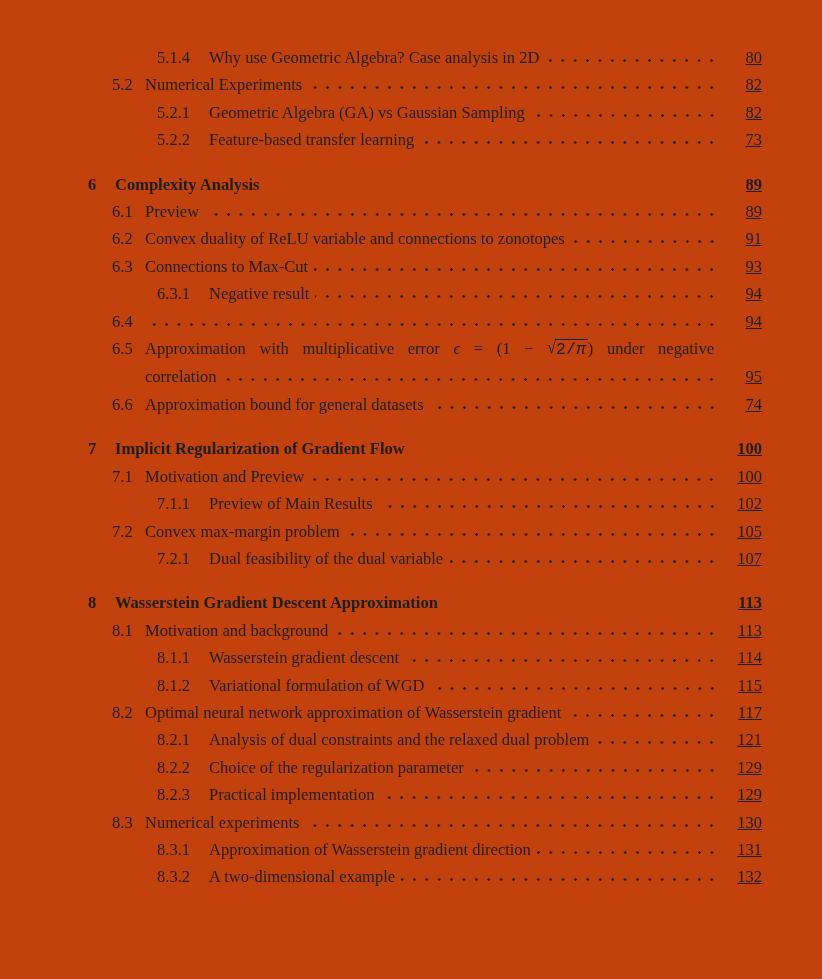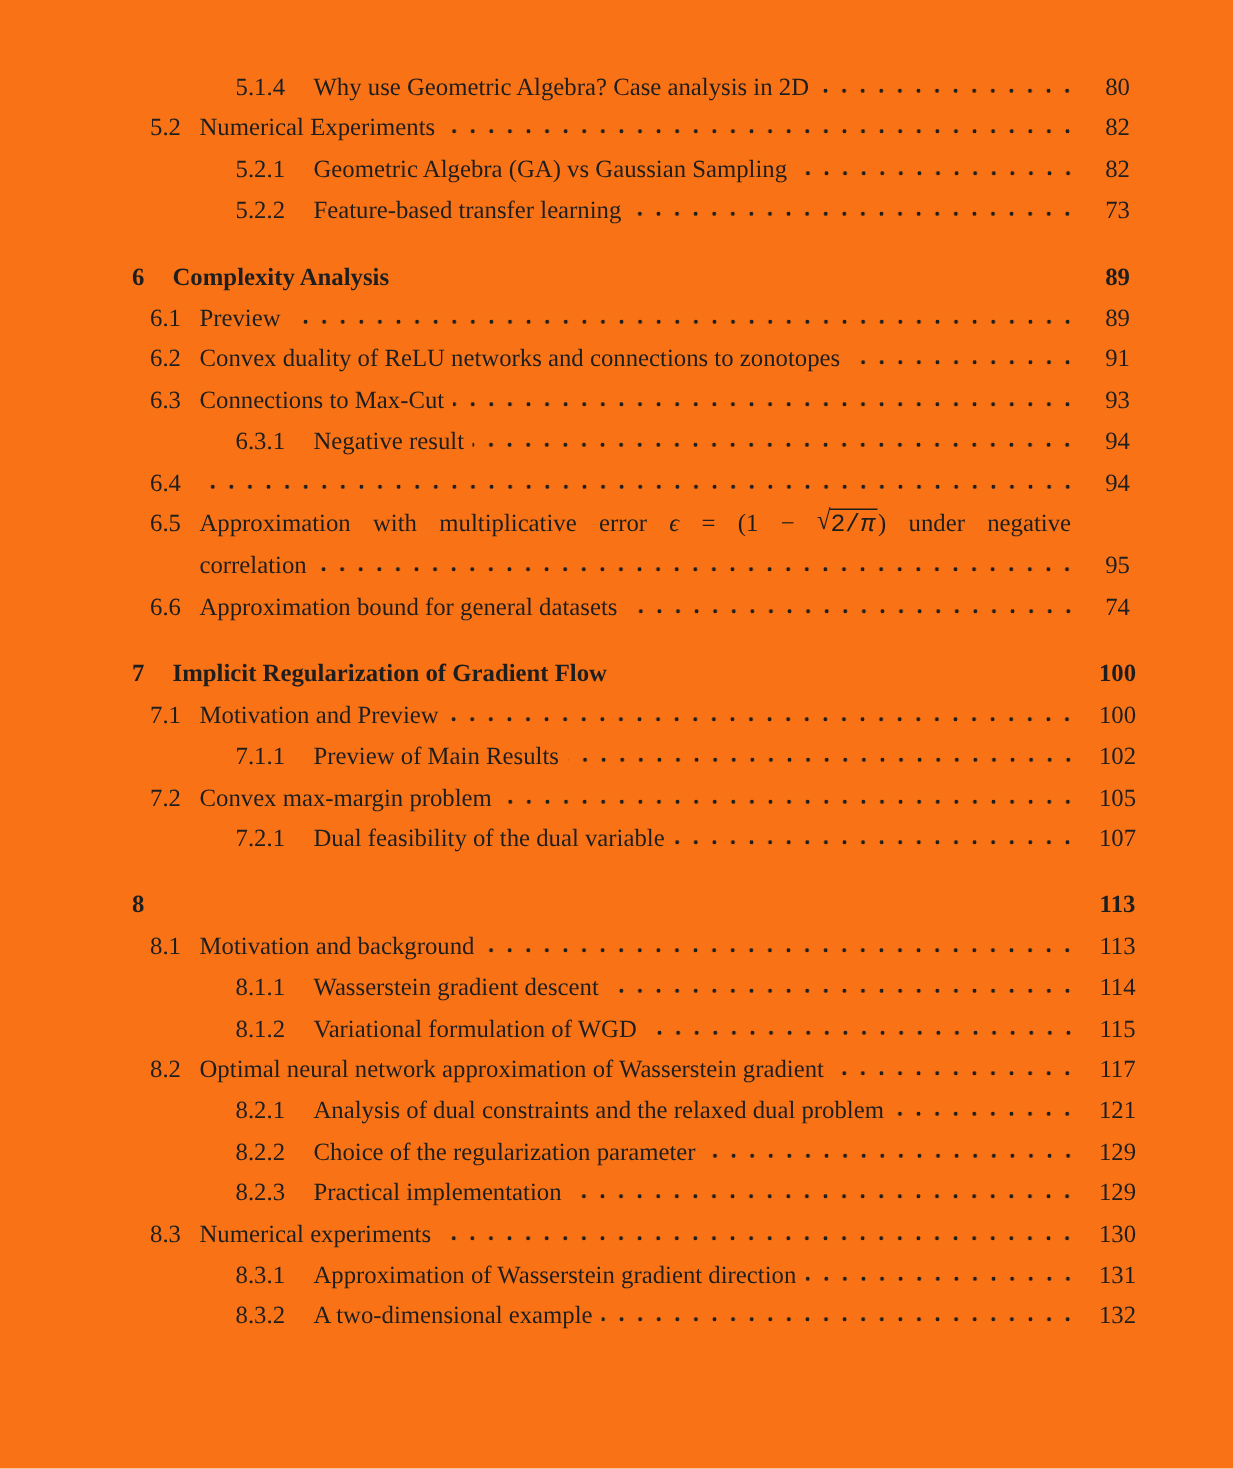--- a/index.html
+++ b/index.html
@@ -5,57 +5,58 @@
   html, body {
     margin: 0;
     padding: 0;
     background: #ffffff;
   }
   .page {
     position: relative;
     width: 822px;
     height: 979px;
     box-sizing: border-box;
-    background: #f97316;
+    background: #c2410c;
     color: #1e1e1e;
     font-family: "Liberation Serif", "DejaVu Serif", serif;
     font-size: 16.5px;
     padding: 44px 60px 1px 88px;
     overflow: hidden;
   }
   .toc-row {
     display: flex;
     align-items: baseline;
     line-height: 27.4px;
     white-space: nowrap;
   }
   .num  { flex: none; }
   .title { flex: none; }
   .lvl-chapter {
     font-weight: bold;
     margin-top: 17px;
   }
   .lvl-chapter .num { width: 27px; }
-  .lvl-section .num { margin-left: 12px; width: 33px; }
+  .lvl-section .num { margin-left: 24px; width: 33px; }
   .lvl-subsection .num { margin-left: 69px; width: 52px; }
   .leader {
     flex: 1 1 auto;
     min-width: 6px;
     height: 5px;
     margin: 0 10px 0 6px;
     background-image: radial-gradient(circle, #1e1e1e 1.15px, rgba(0,0,0,0) 1.45px);
     background-size: 12.4px 5px;
     background-repeat: repeat-x;
     background-position: right bottom;
   }
   .lvl-chapter .leader { background: none; }
   .page-num {
     flex: none;
     width: 34px;
-    text-align: center;
+    text-align: right;
+    text-decoration: underline;
   }
   
   .mathline {
     flex: 1 1 auto;
     white-space: normal;
     text-align: justify;
     text-align-last: justify;
     padding-right: 48px;
   }
   .mi { font-style: italic; }
@@ -107,21 +108,21 @@
         <span class="page-num">89</span>
       </div>
       <div class="toc-row lvl-section">
         <span class="num">6.1</span>
         <span class="title">Preview</span>
         <span class="leader"></span>
         <span class="page-num">89</span>
       </div>
       <div class="toc-row lvl-section">
         <span class="num">6.2</span>
-        <span class="title">Convex duality of ReLU networks and connections to zonotopes</span>
+        <span class="title">Convex duality of ReLU variable and connections to zonotopes</span>
         <span class="leader"></span>
         <span class="page-num">91</span>
       </div>
       <div class="toc-row lvl-section">
         <span class="num">6.3</span>
         <span class="title">Connections to Max-Cut</span>
         <span class="leader"></span>
         <span class="page-num">93</span>
       </div>
       <div class="toc-row lvl-subsection">
@@ -176,20 +177,21 @@
         <span class="page-num">105</span>
       </div>
       <div class="toc-row lvl-subsection">
         <span class="num">7.2.1</span>
         <span class="title">Dual feasibility of the dual variable</span>
         <span class="leader"></span>
         <span class="page-num">107</span>
       </div>
       <div class="toc-row lvl-chapter">
         <span class="num">8</span>
+        <span class="title">Wasserstein Gradient Descent Approximation</span>
         <span class="leader"></span>
         <span class="page-num">113</span>
       </div>
       <div class="toc-row lvl-section">
         <span class="num">8.1</span>
         <span class="title">Motivation and background</span>
         <span class="leader"></span>
         <span class="page-num">113</span>
       </div>
       <div class="toc-row lvl-subsection">

